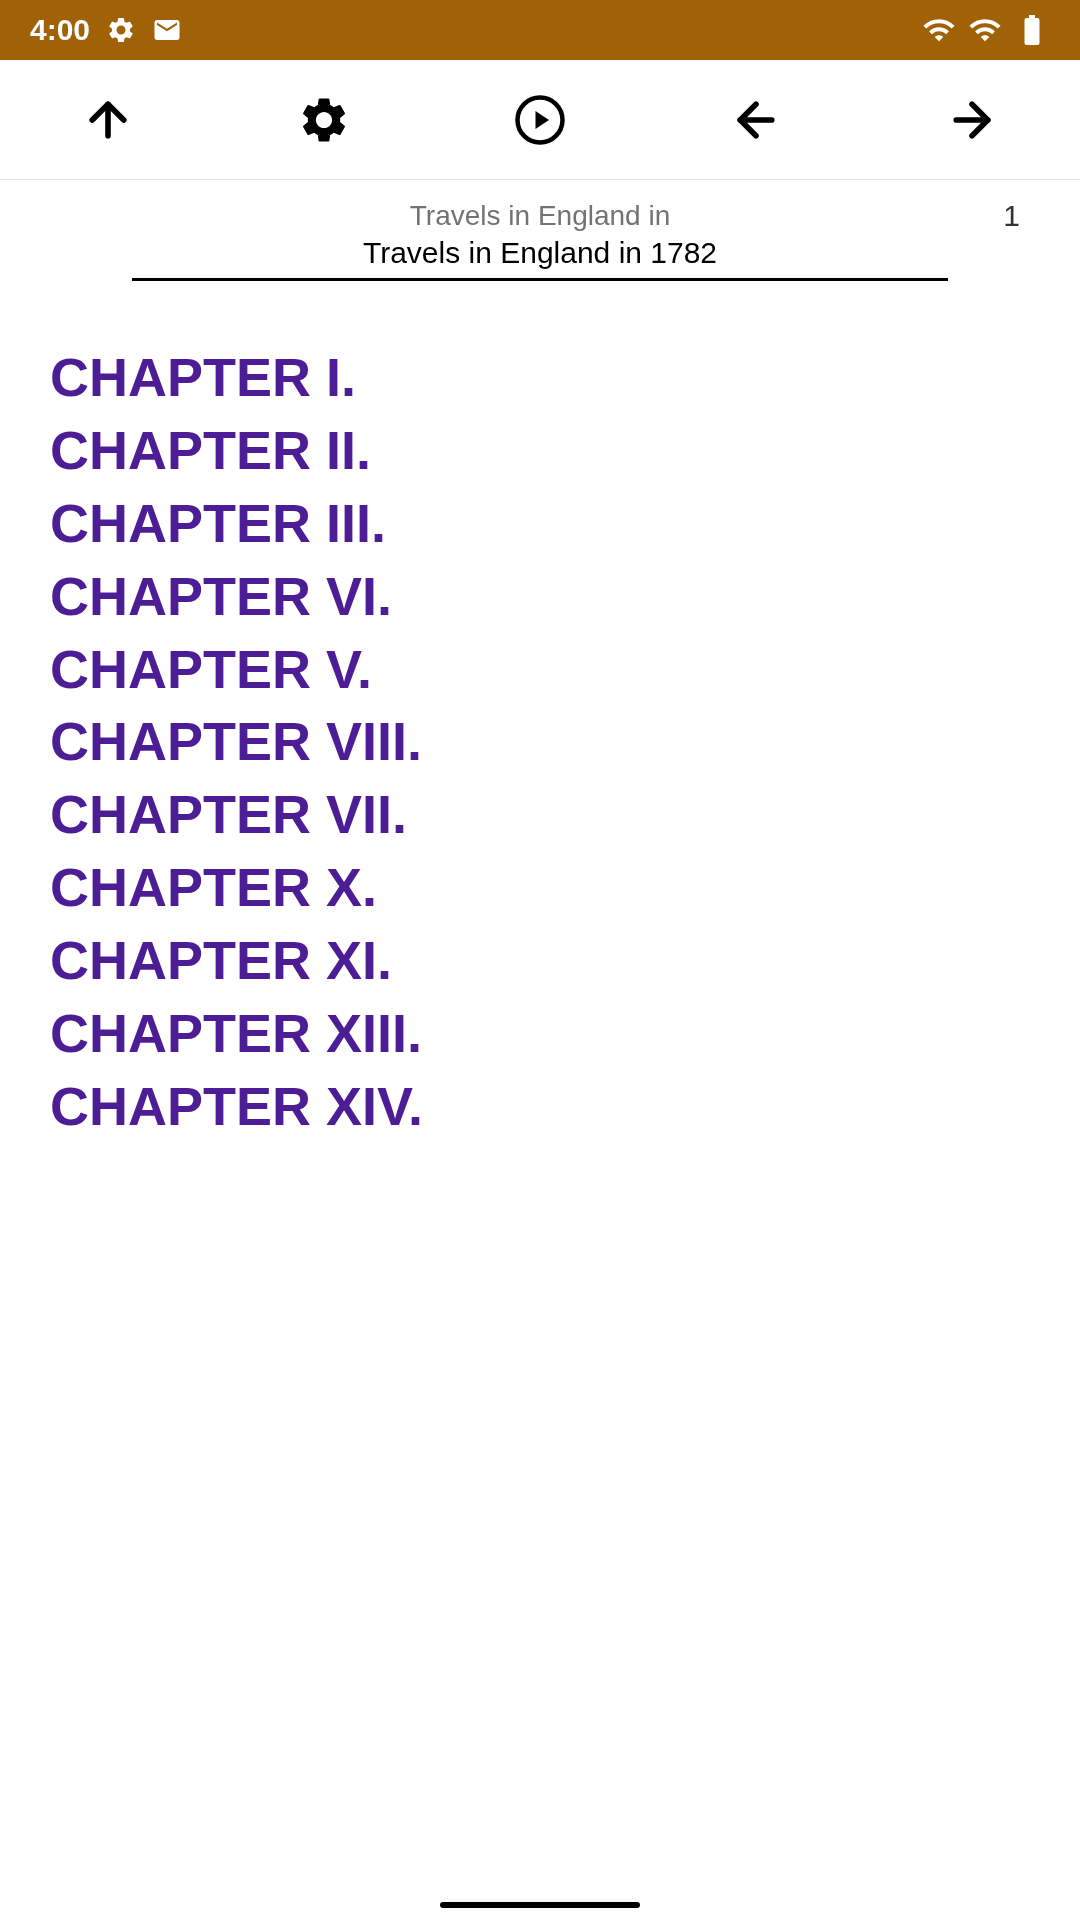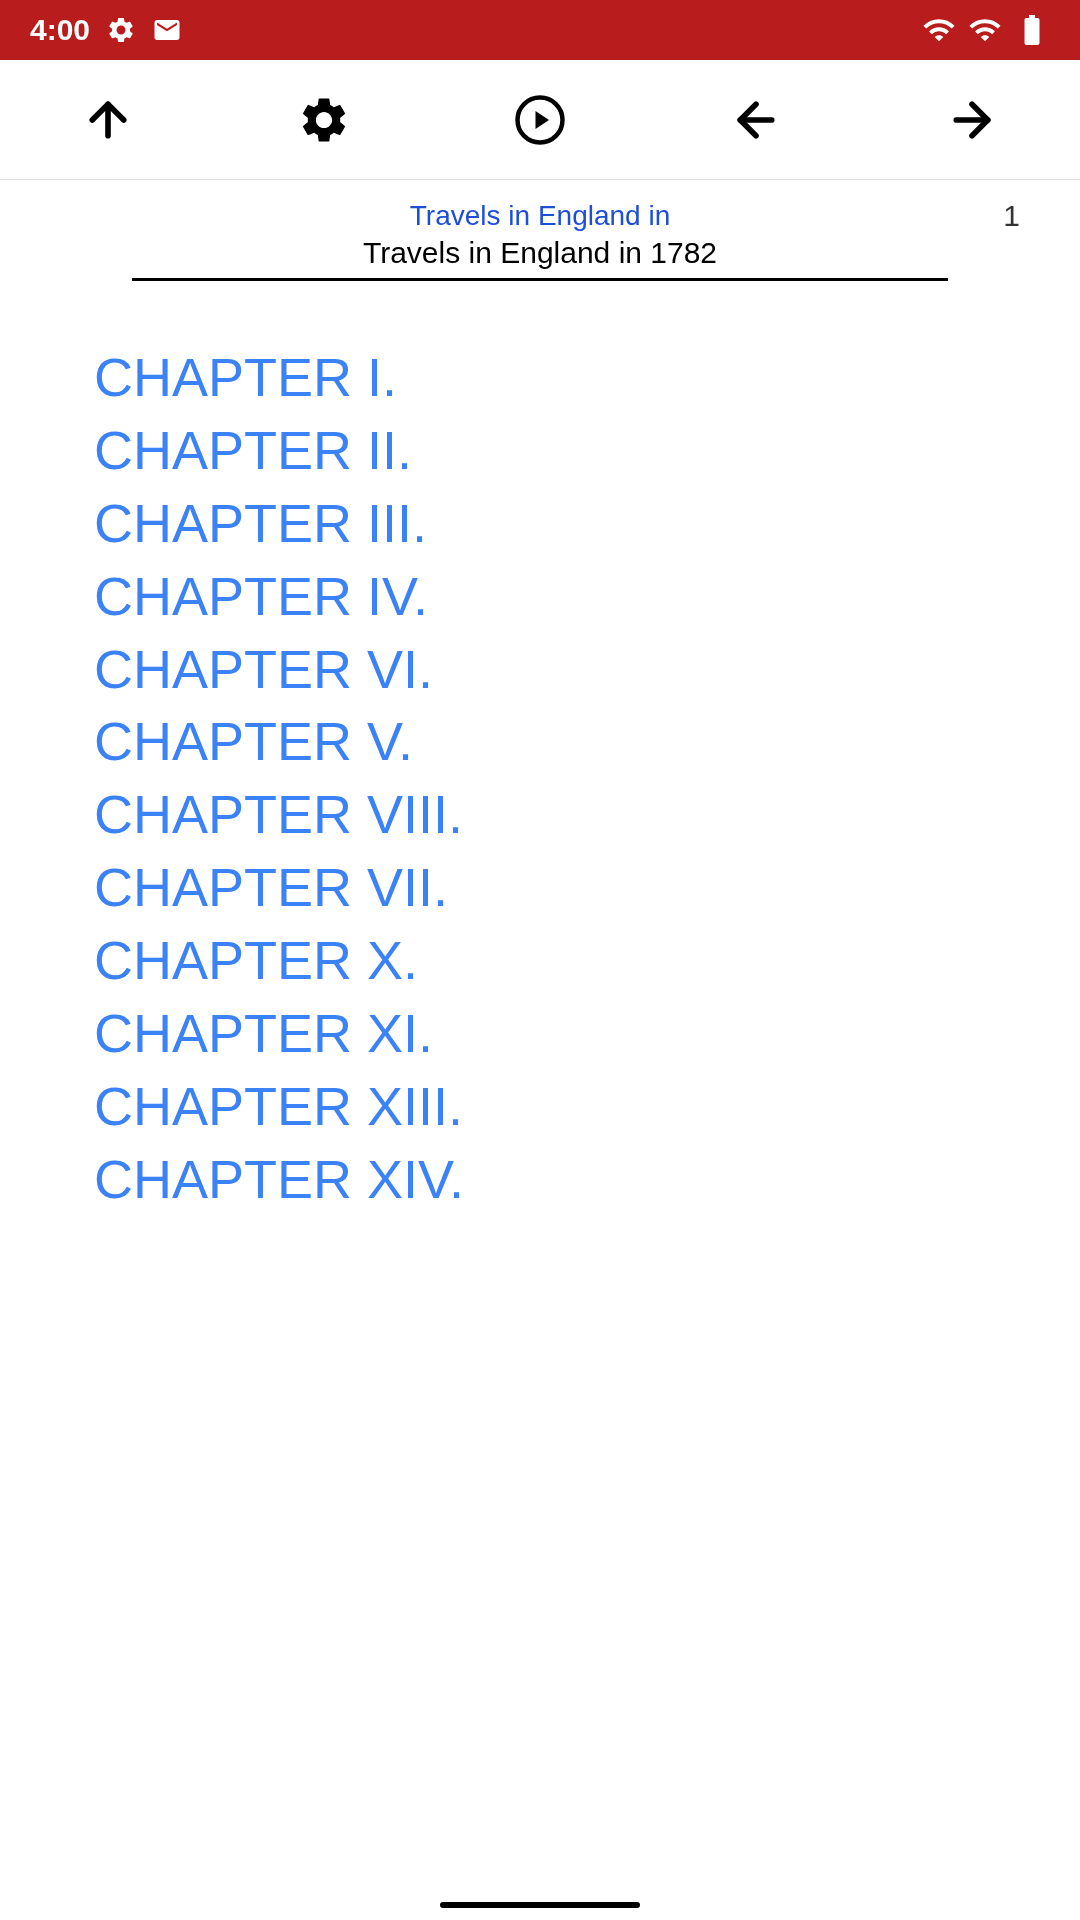--- a/index.html
+++ b/index.html
@@ -14,21 +14,21 @@
       min-height: 1920px;
       background: #ffffff;
       font-family: sans-serif;
       overflow-x: hidden;
     }
 
     
     .status-bar {
       width: 100%;
       height: 60px;
-      background: #b91c1c;
+      background: #a16207;
       display: flex;
       align-items: center;
       justify-content: space-between;
       padding: 0 30px;
       color: #ffffff;
       font-size: 28px;
       font-weight: 500;
     }
 
     .status-left {
@@ -86,21 +86,21 @@
     .header-top {
       display: flex;
       align-items: center;
       justify-content: center;
       width: 100%;
       position: relative;
     }
 
     .book-title-small {
       font-size: 28px;
-      color: #1d4ed8;
+      color: #737373;
       text-align: center;
     }
 
     .page-number {
       position: absolute;
       right: 30px;
       font-size: 30px;
       color: #333;
     }
 
@@ -114,26 +114,25 @@
       width: 80%;
     }
 
     
     .toc-content {
       padding: 60px 50px 60px 50px;
     }
 
     .chapter-item {
       font-size: 54px;
-      font-weight: 400;
-      color: #3b82f6;
+      font-weight: 700;
+      color: #4c1d95;
       line-height: 1.35;
       cursor: pointer;
       font-family: sans-serif;
-      margin-left: 44px;
     }
 
     
     .home-indicator {
       position: fixed;
       bottom: 12px;
       left: 50%;
       transform: translateX(-50%);
       width: 200px;
       height: 6px;
@@ -214,21 +213,20 @@
     <span class="book-title-small">Travels in England in</span>
     <span class="page-number">1</span>
   </div>
   <div class="book-title-large">Travels in England in 1782</div>
 </div>
 
 <div class="toc-content">
   <div class="chapter-item">CHAPTER I.</div>
   <div class="chapter-item">CHAPTER II.</div>
   <div class="chapter-item">CHAPTER III.</div>
-  <div class="chapter-item">CHAPTER IV.</div>
   <div class="chapter-item">CHAPTER VI.</div>
   <div class="chapter-item">CHAPTER V.</div>
   <div class="chapter-item">CHAPTER VIII.</div>
   <div class="chapter-item">CHAPTER VII.</div>
   <div class="chapter-item">CHAPTER X.</div>
   <div class="chapter-item">CHAPTER XI.</div>
   <div class="chapter-item">CHAPTER XIII.</div>
   <div class="chapter-item">CHAPTER XIV.</div>
 </div>
 

